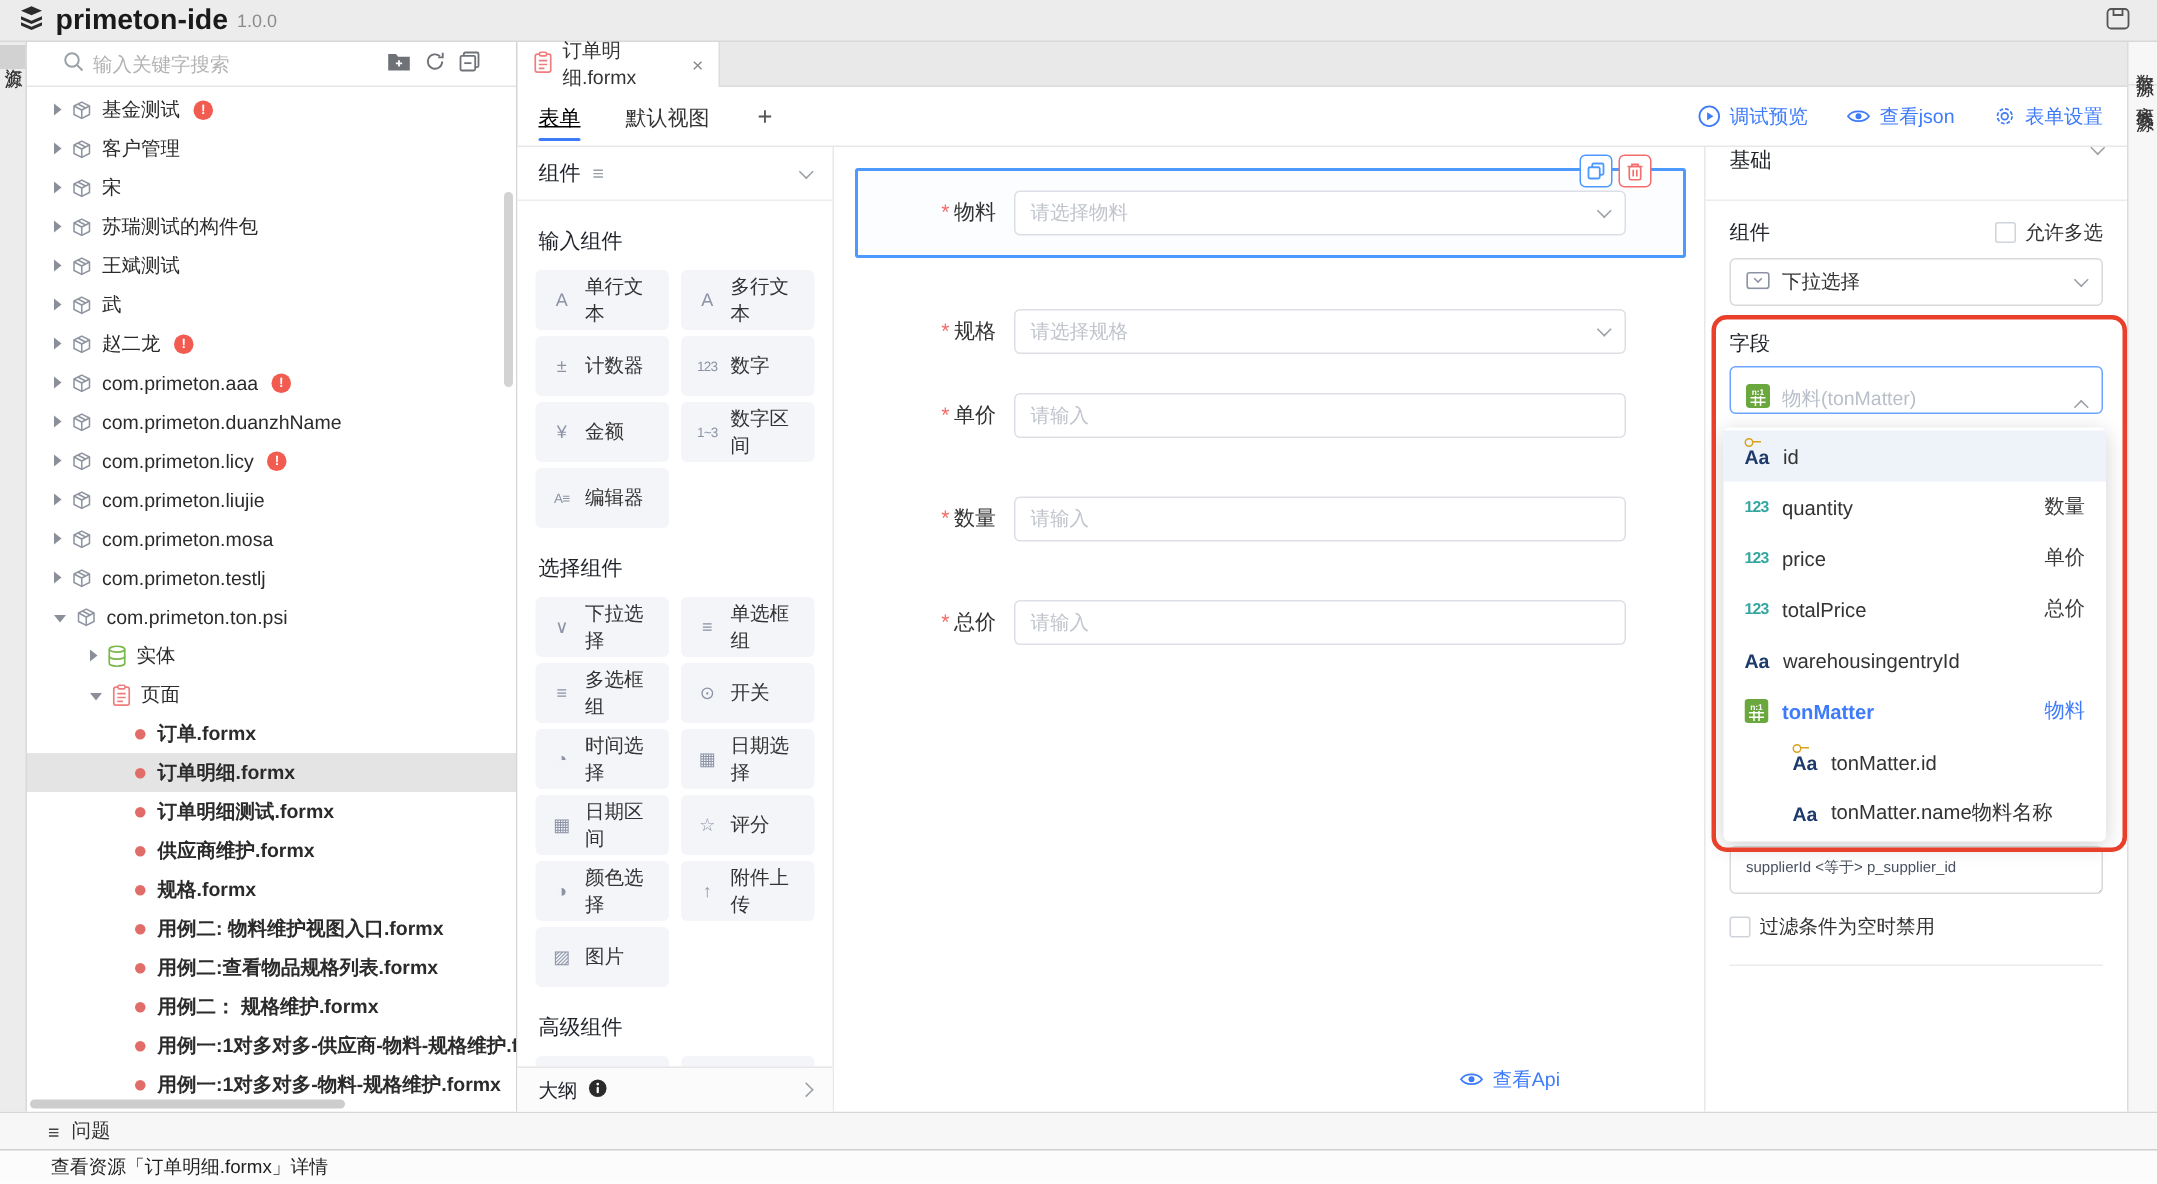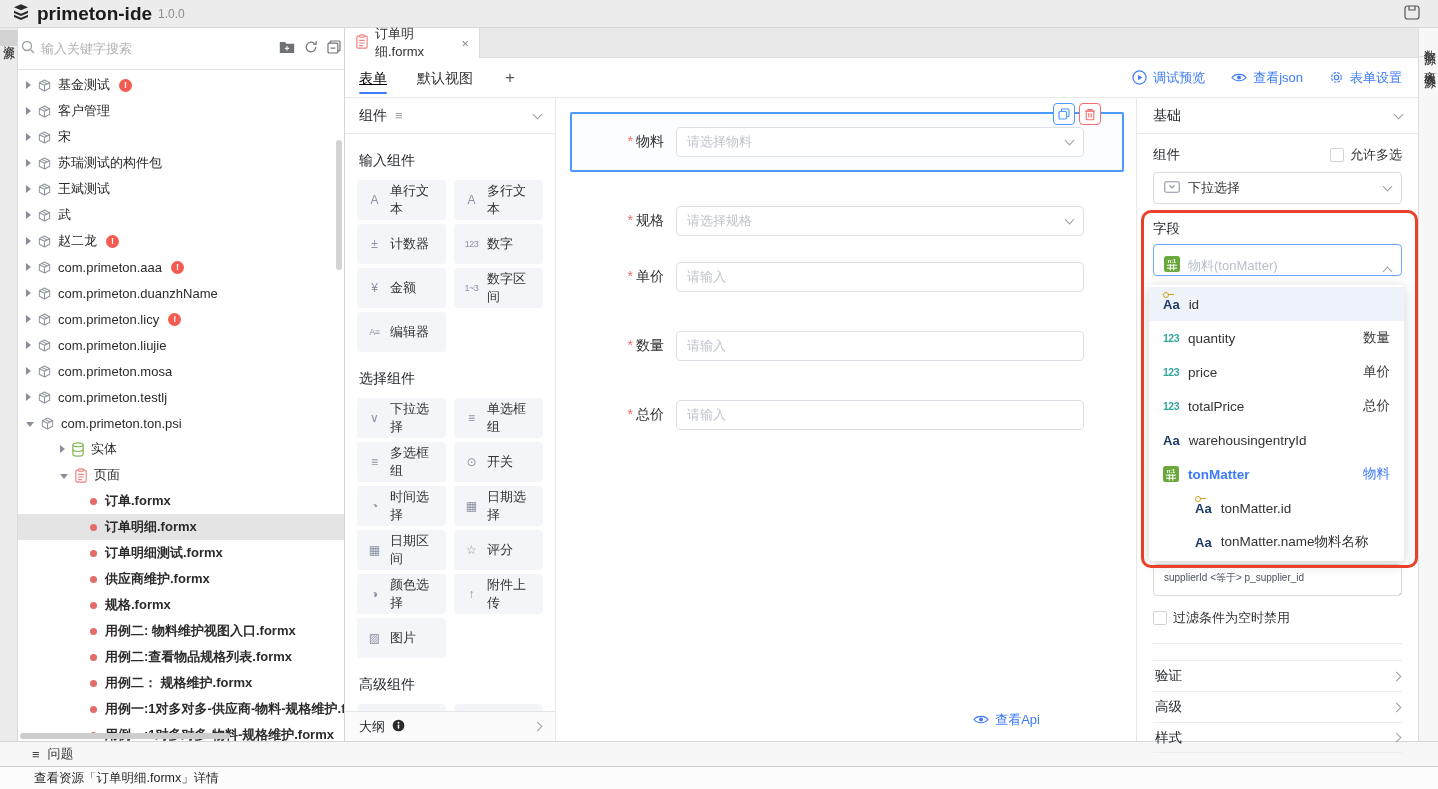--- a/index.html
+++ b/index.html
@@ -11,27 +11,27 @@
   .titlebar .app-name { font-size:19px; font-weight:bold; color:#1a1a1a; margin-left:7px; }
   .titlebar .app-ver { font-size:12px; color:#8c8c8c; margin-left:6px; }
   .titlebar .spacer { flex:1; }
 
   
   .main { height:713px; display:flex; }
   .left-rail { width:18px; background:#ececec; border-right:1px solid #d9d9d9; }
   .left-rail .vtab { margin-top:2px; background:#d2d2d2; padding:6px 0; width:100%; writing-mode:vertical-rl; text-orientation:upright; font-size:12px; color:#333; text-align:center; letter-spacing:2px; }
 
   .explorer { width:327px; border-right:1px solid #d5d5d5; background:#fff; position:relative; display:flex; flex-direction:column; }
-  .search-row { height:42px; border-bottom:1px solid #e5e5e5; display:flex; align-items:center; padding:0 3px; gap:6px; }
+  .search-row { height:30px; border-bottom:1px solid #e5e5e5; display:flex; align-items:center; padding:0 24px; gap:6px; }
   .search-row input { flex:1; border:none; outline:none; font-size:13px; color:#333; background:transparent; }
   .search-row input::placeholder { color:#b3b3b3; }
   .search-tools { display:flex; align-items:center; gap:9px; }
   .tree { flex:1; overflow:hidden; position:relative; padding-top:2px; }
   .trow { height:26px; display:flex; align-items:center; gap:6px; white-space:nowrap; cursor:default; }
-  .trow.pkg { padding-left:8px; }
+  .trow.pkg { padding-left:18px; }
   .trow.child { padding-left:42px; }
   .trow.file { padding-left:72px; gap:8px;font-weight:bold; }
   .trow.selected { background:#e4e4e4; }
   .arr-r { width:0; height:0; border-left:5px solid #8a8f99; border-top:4px solid transparent; border-bottom:4px solid transparent; flex:none; }
   .arr-d { width:0; height:0; border-top:5px solid #8a8f99; border-left:4px solid transparent; border-right:4px solid transparent; flex:none; margin-top:2px; }
   .dot { width:7px; height:7px; border-radius:50%; background:#e26d68; flex:none; }
   .badge { width:13px; height:13px; border-radius:50%; background:#f25b50; color:#fff; font-size:9px; font-weight:bold; display:flex; align-items:center; justify-content:center; margin-left:3px; flex:none; }
   .vscroll { position:absolute; right:2px; top:70px; width:6px; height:130px; background:#d3d3d3; border-radius:3px; }
   .hscroll { position:absolute; left:2px; bottom:2px; height:6px; width:210px; background:#cdcdcd; border-radius:3px; }
 
@@ -75,21 +75,21 @@
   .act-del { right:21px; border:1px solid #f56c6c; }
   .fieldrow { position:absolute; left:14px; right:12px; height:30px; display:flex; align-items:center; }
   .flabel { width:106px; text-align:right; padding-right:12px; font-size:14px; color:#333; flex:none; }
   .flabel .req { color:#f56c6c; margin-right:3px; }
   .fctrl { flex:1; margin-right:40px; height:30px; border:1px solid #dcdfe6; border-radius:4px; background:#fff; display:flex; align-items:center; padding:0 10px; color:#c0c4cc; font-size:13px; }
   .fctrl .chev { margin-left:auto; }
   .view-api { position:absolute; right:96px; bottom:12px; display:flex; align-items:center; gap:6px; color:#3e7bfa; font-size:13px; cursor:pointer; }
 
   
   .inspector { width:282px; border-left:1px solid #e8e8e8; background:#fff; position:relative; }
-  .insp-head { height:36px; border-bottom:1px solid #ececec; display:flex; align-items:center; justify-content:space-between; padding:0 16px; font-size:14px; font-weight:500; color:#1f2329; }
+  .insp-head { height:36px; border-bottom:1px solid #ececec; display:flex; justify-content:space-between; padding:0 16px; font-size:14px; font-weight:500; color:#1f2329; }
   .insp-body { padding:0 16px; }
   .row-split { margin-top:12px; display:flex; align-items:center; justify-content:space-between; font-size:13.5px; color:#1f2329; }
   .cbx-row { display:flex; align-items:center; gap:6px; font-size:13px; color:#333; cursor:pointer; }
   .cbx { width:14px; height:14px; border:1px solid #cfd3da; border-radius:2px; background:#fff; flex:none; }
   .sel-ctrl { margin-top:8px; height:32px; border:1px solid #d9d9d9; border-radius:4px; display:flex; align-items:center; gap:8px; padding:0 10px; font-size:13px; color:#333; cursor:pointer; }
   .sel-ctrl .chev { margin-left:auto; }
   .field-label { margin-top:16px; font-size:13.5px; color:#1f2329; }
   .sel-ctrl.focus { border-color:#6ca6ff; color:#b9bfc9; margin-top:6px;align-items:flex-end; }
   .dropdown { position:absolute; top:187px; left:12px; right:14px; height:276px; background:#fff; border-radius:4px; box-shadow:0 3px 14px rgba(0,0,0,0.18); padding:2px 0; z-index:10; }
   .dd-item { height:34px; display:flex; align-items:center; gap:9px; padding:0 14px; font-size:13.5px; color:#333; cursor:pointer; }
@@ -655,34 +655,20 @@
             <span class="chev up"></span>
           </div>
 
           <div class="filter-area">
             <textarea class="filter-box" style="">supplierId &lt;等于&gt; p_supplier_id</textarea>
             <div class="cbx-row filter-cbx">
               <span class="cbx"></span>
               <span>过滤条件为空时禁用</span>
             </div>
             <div class="divider"></div>
-            <div class="accordion" id="insp-accordion">
-                <div class="acc-row">
-                  <span>验证</span>
-                  <span class="chev right"></span>
-                </div>
-                <div class="acc-row">
-                  <span>高级</span>
-                  <span class="chev right"></span>
-                </div>
-                <div class="acc-row">
-                  <span>样式</span>
-                  <span class="chev right"></span>
-                </div>
-              </div>
           </div>
         </div>
 
         <div class="dropdown" id="field-dropdown">
             <div class="dd-item hl">
               <span class="aa">Aa<span class="key"></span></span>
               <span>id</span>
             </div>
             <div class="dd-item">
               <span class="n123">123</span>

